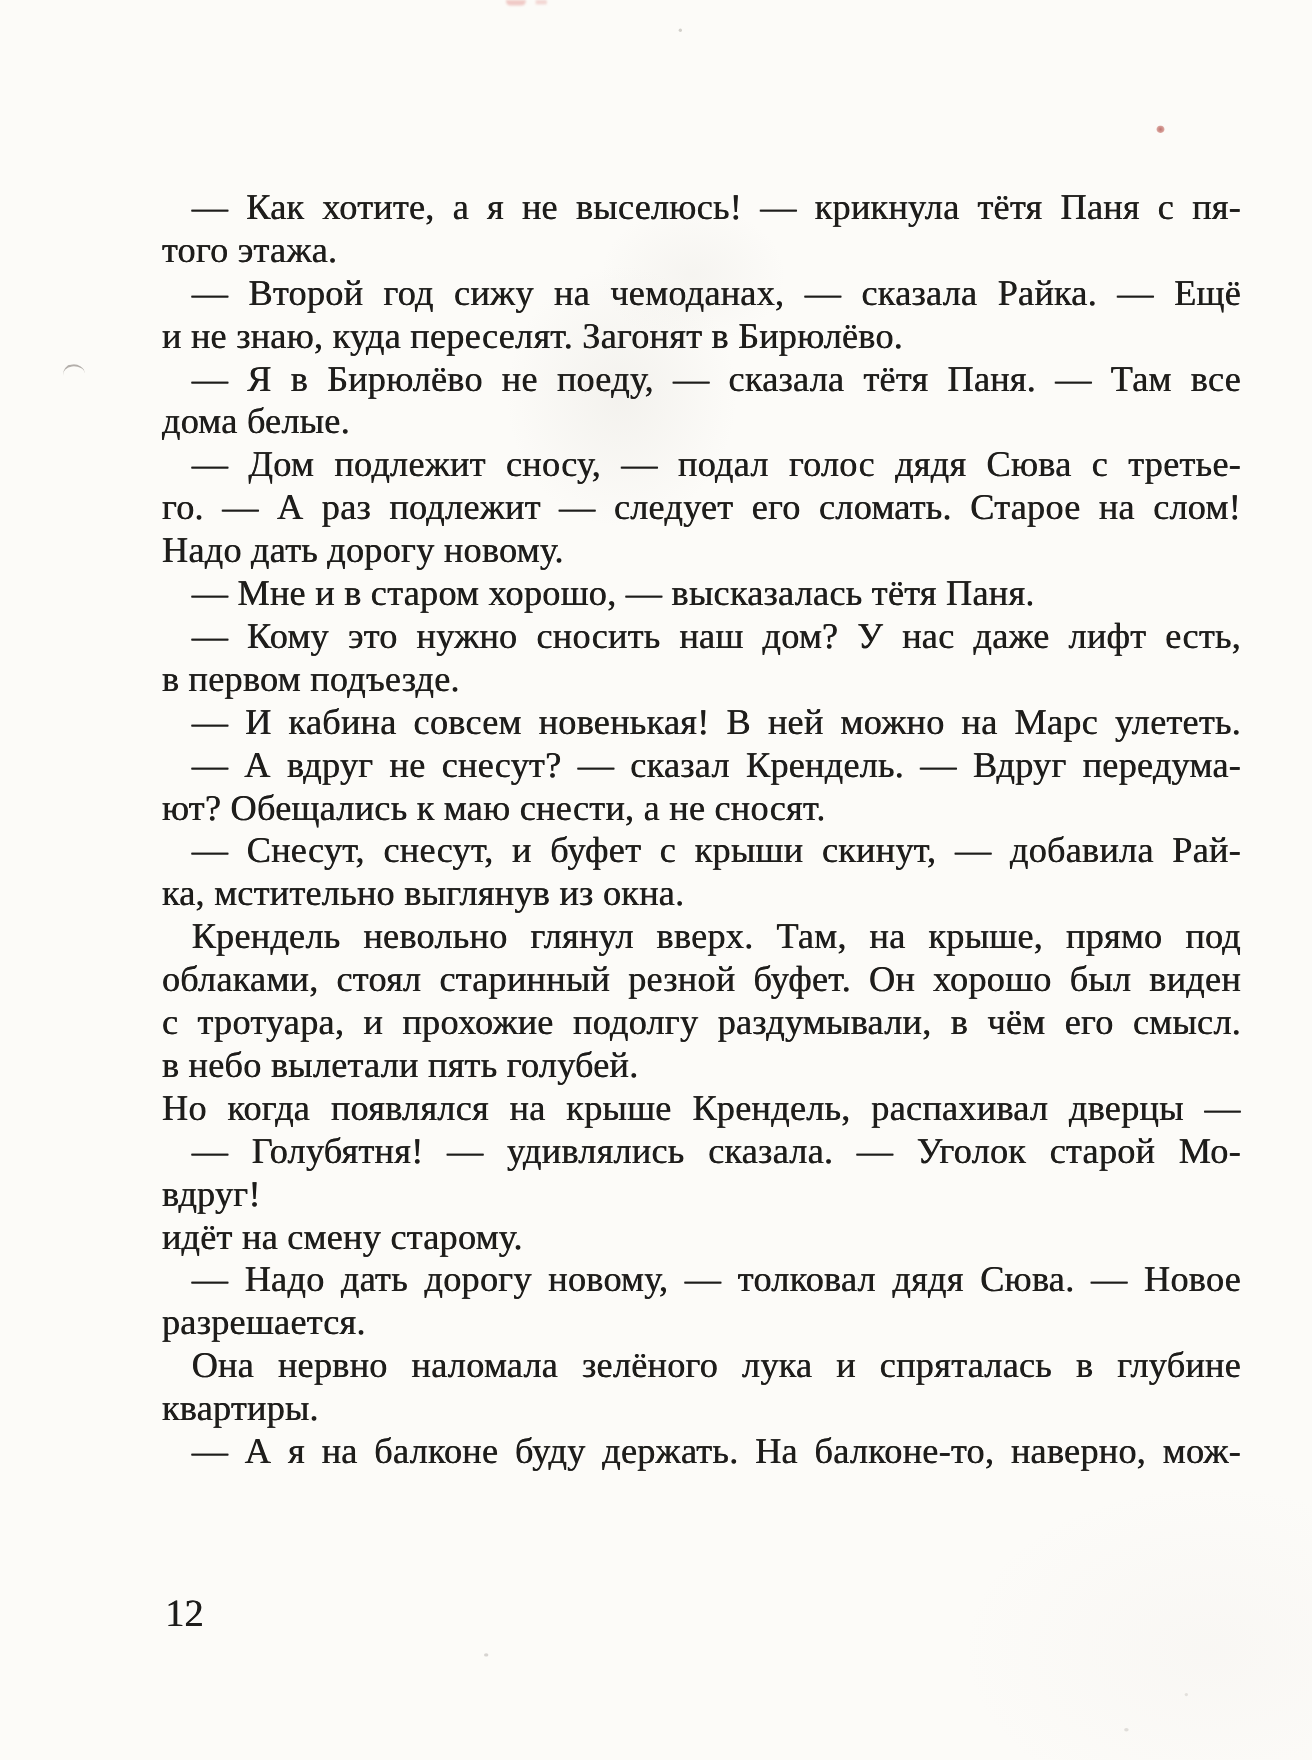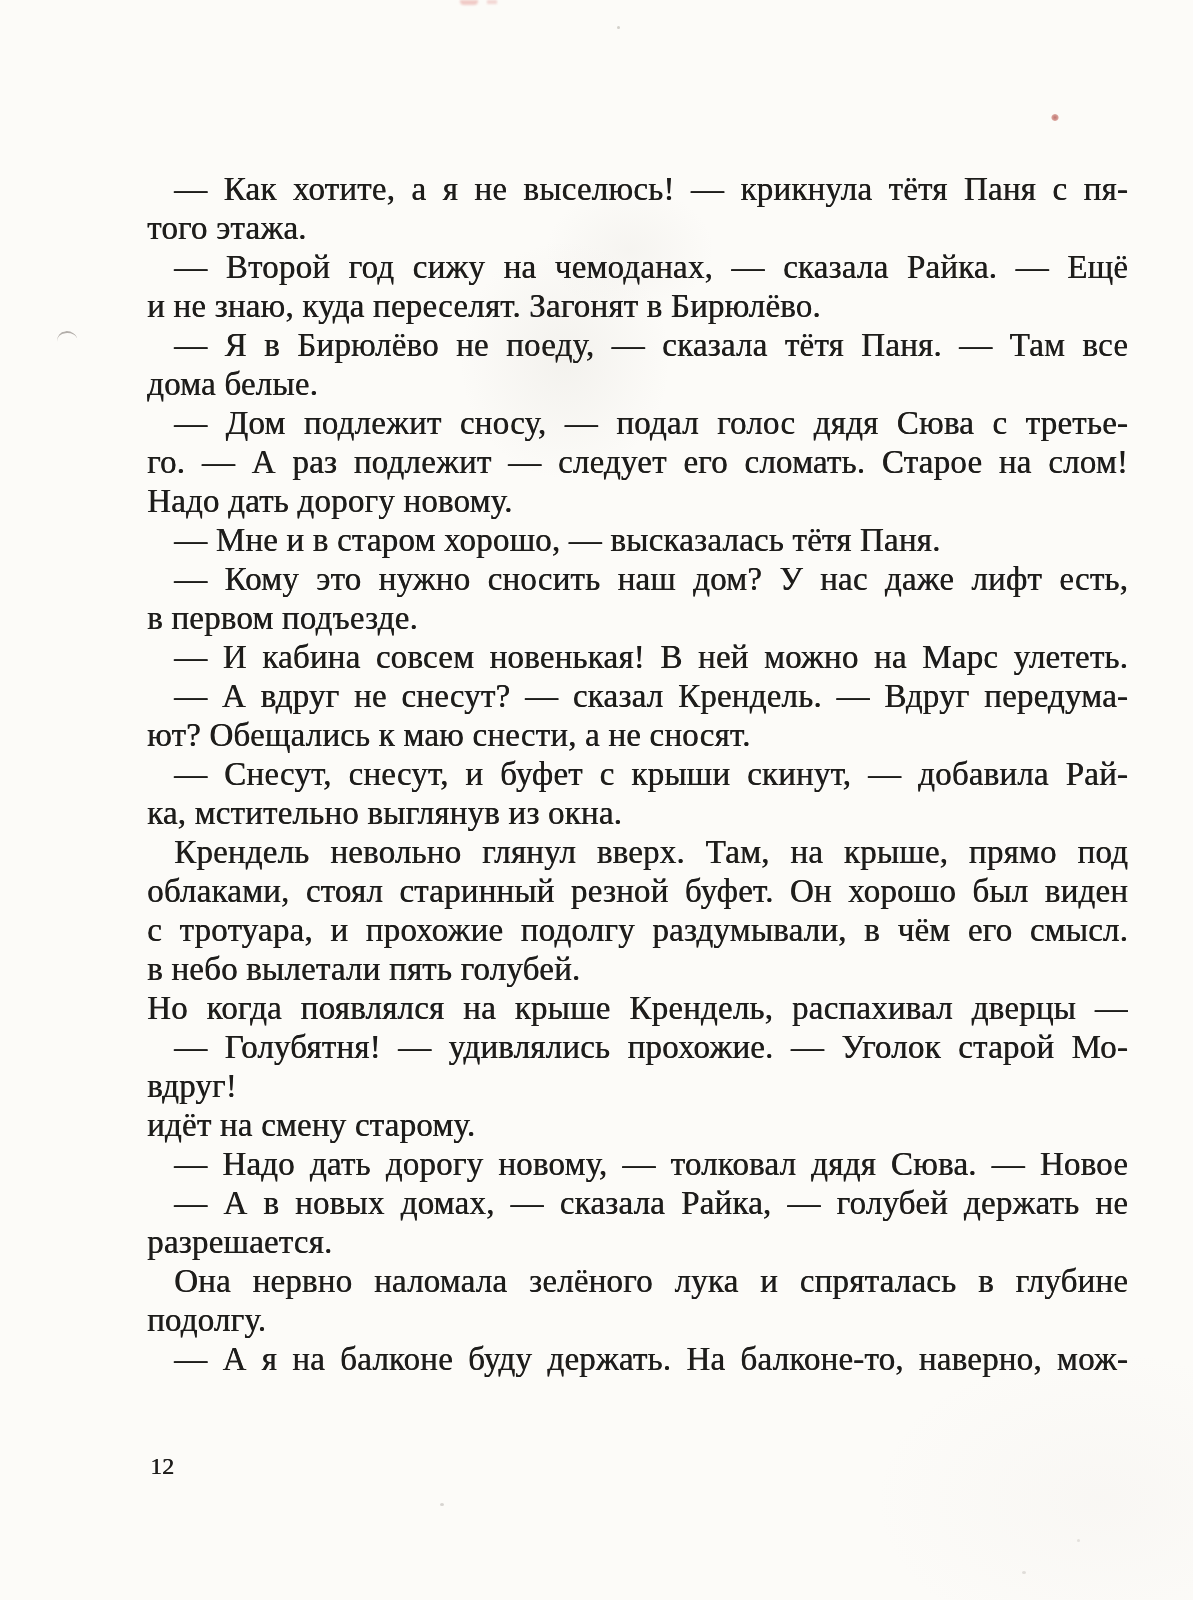--- a/index.html
+++ b/index.html
@@ -37,21 +37,21 @@
     text-align: justify;
     text-align-last: left;
   }
   .line.first { text-indent: 27px; }
   .line.jl { text-align-last: justify; }
 
   .page-number {
     position: absolute;
     left: 150px;
     top: 1447px;
-    font-size: 24px;
+    font-size: 35px;
     line-height: 39px;
     text-shadow: 0.4px 0 0 currentColor;
   }
 
   
   .artifact { position: absolute; pointer-events: none; }
   .dot-pink {
     left: 1051px; top: 114px; width: 8px; height: 7px;
     border-radius: 50%;
     background: radial-gradient(circle, #bf7470 0%, #d79f98 55%, rgba(215,159,152,0) 78%);
@@ -108,25 +108,24 @@
       <div class="line first jl">— И кабина совсем новенькая! В ней можно на Марс улететь.</div>
       <div class="line first jl">— А вдруг не снесут? — сказал Крендель. — Вдруг передума-</div>
       <div class="line">ют? Обещались к маю снести, а не сносят.</div>
       <div class="line first jl">— Снесут, снесут, и буфет с крыши скинут, — добавила Рай-</div>
       <div class="line">ка, мстительно выглянув из окна.</div>
       <div class="line first jl">Крендель невольно глянул вверх. Там, на крыше, прямо под</div>
       <div class="line jl">облаками, стоял старинный резной буфет. Он хорошо был виден</div>
       <div class="line jl">с тротуара, и прохожие подолгу раздумывали, в чём его смысл.</div>
       <div class="line">в небо вылетали пять голубей.</div>
       <div class="line jl">Но когда появлялся на крыше Крендель, распахивал дверцы —</div>
-      <div class="line first jl">— Голубятня! — удивлялись прохожие. — Уголок старой Мо-</div>
+      <div class="line first jl">— Голубятня! — удивлялись сказала. — Уголок старой Мо-</div>
       <div class="line">вдруг!</div>
       <div class="line">идёт на смену старому.</div>
       <div class="line first jl">— Надо дать дорогу новому, — толковал дядя Сюва. — Новое</div>
-      <div class="line first jl">— А в новых домах, — сказала Райка, — голубей держать не</div>
       <div class="line">разрешается.</div>
       <div class="line first jl">Она нервно наломала зелёного лука и спряталась в глубине</div>
-      <div class="line">подолгу.</div>
+      <div class="line">квартиры.</div>
       <div class="line first jl">— А я на балконе буду держать. На балконе-то, наверно, мож-</div>
     </div>
 
   <div class="page-number">12</div>
 </div>
 
 </body></html>

